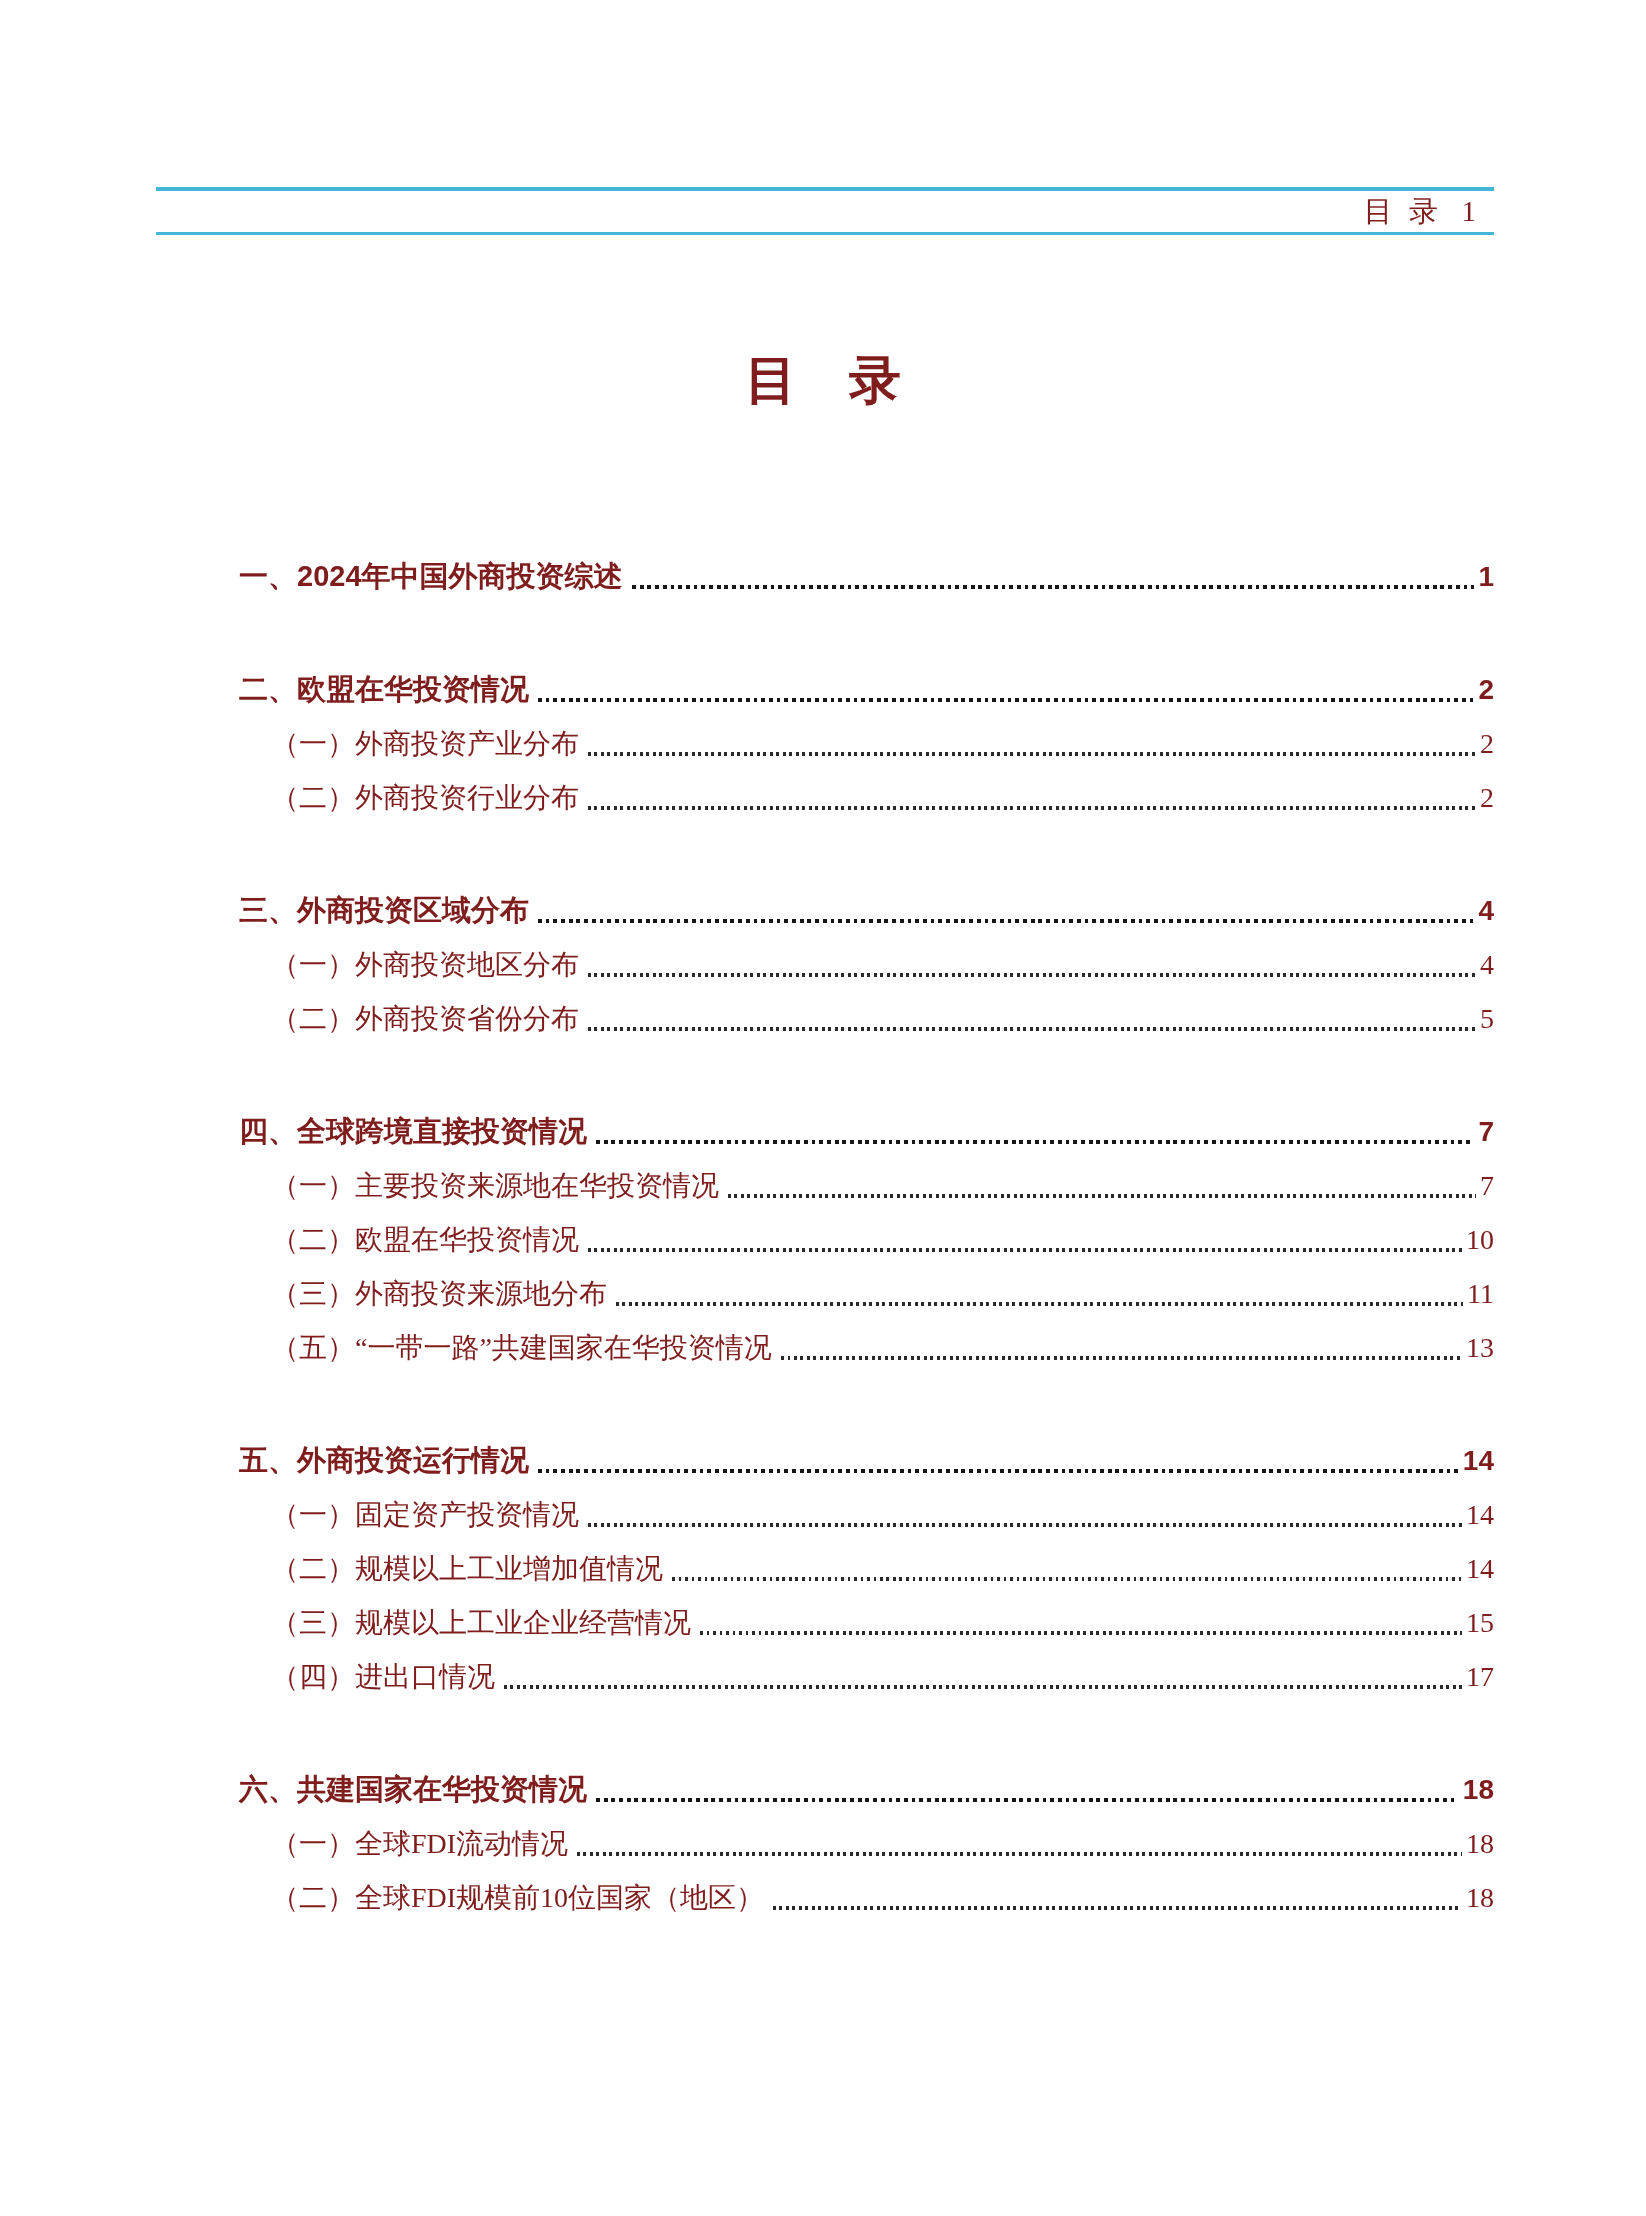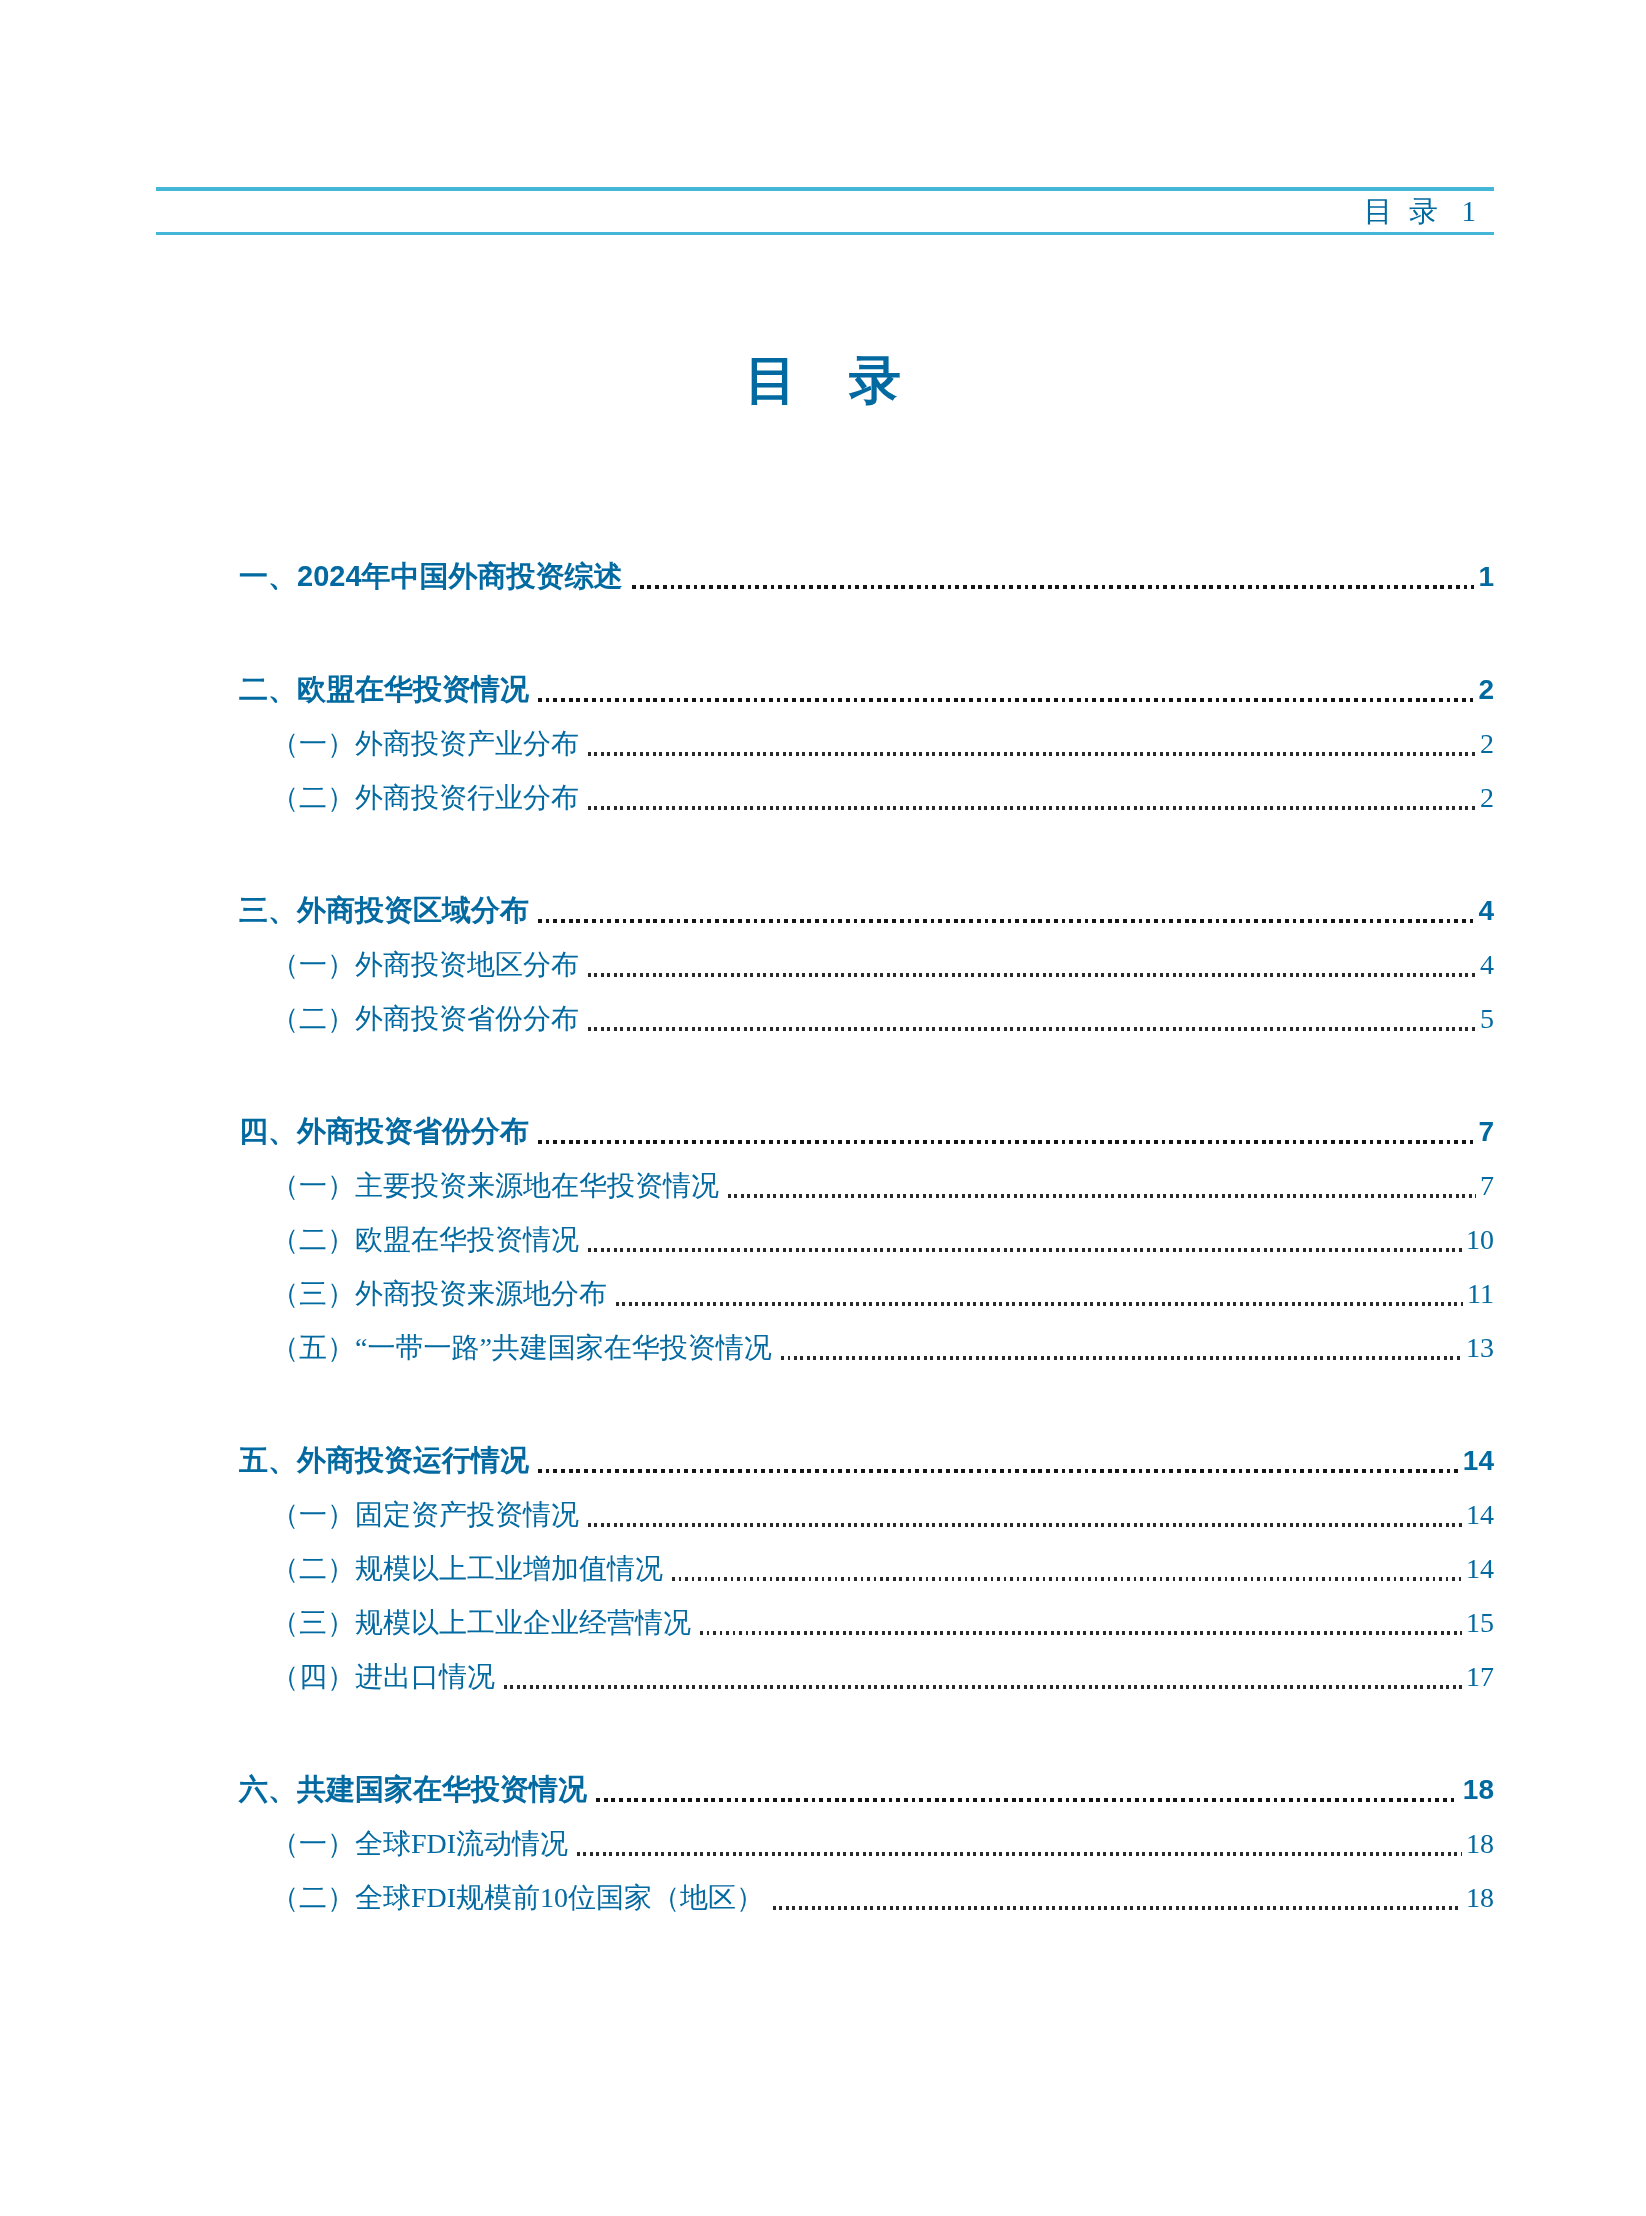--- a/index.html
+++ b/index.html
@@ -6,21 +6,21 @@
     margin: 0;
     padding: 0;
     background: #ffffff;
   }
   .page {
     position: relative;
     width: 1646px;
     height: 1954px;
     background: #ffffff;
     overflow: hidden;
-    color: #0369a1;
+    color: #7f1d1d;
     font-family: "Liberation Serif", "DejaVu Serif", serif;
   }
   .rule {
     position: absolute;
     left: 156px;
     width: 1338px;
     background: var(--rule-top, #44b7d8);
   }
   .rule-top    { top: 187px; height: 3.6px; }
   .rule-mid    { top: 232px; height: 2.7px; }
@@ -151,21 +151,21 @@
           <span class="pnum">4</span>
         </div>
         <div class="row lvl2">
           <span class="label">（二）外商投资省份分布</span>
           <span class="leader"></span>
           <span class="pnum">5</span>
         </div>
       </div>
       <div class="toc-section">
         <div class="row lvl1">
-          <span class="label">四、外商投资省份分布</span>
+          <span class="label">四、全球跨境直接投资情况</span>
           <span class="leader"></span>
           <span class="pnum">7</span>
         </div>
         <div class="row lvl2">
           <span class="label">（一）主要投资来源地在华投资情况</span>
           <span class="leader"></span>
           <span class="pnum">7</span>
         </div>
         <div class="row lvl2">
           <span class="label">（二）欧盟在华投资情况</span>

